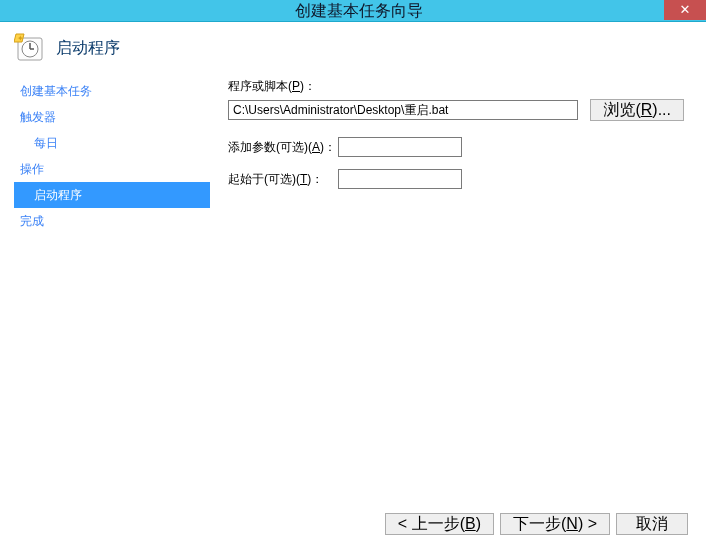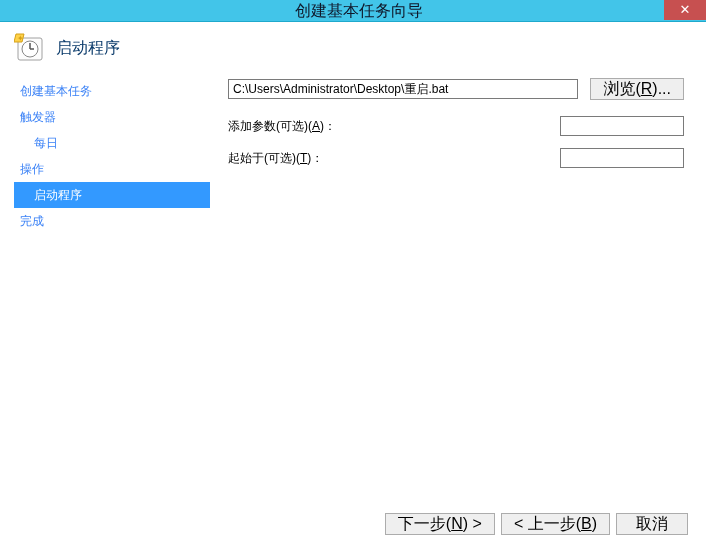--- a/index.html
+++ b/index.html
@@ -118,21 +118,21 @@
     line-height: 20px;
     cursor: default;
   }
   .label-col {
     width: 110px;
     flex-shrink: 0;
   }
   .param-row {
     display: flex;
     align-items: center;
-    justify-content: space-between;
+    justify-content: flex-start;
     margin-bottom: 12px;
   }
   .param-row .input-text { width: 124px; }
   .footer {
     position: absolute;
     right: 18px;
     bottom: 14px;
     display: flex;
     gap: 6px;
   }
@@ -169,35 +169,36 @@
     <div class="sidebar">
       <div class="sidebar-item"><span>创建基本任务</span></div>
       <div class="sidebar-item"><span>触发器</span></div>
       <div class="sidebar-item sub"><span>每日</span></div>
       <div class="sidebar-item"><span>操作</span></div>
       <div class="sidebar-item sub selected"><span>启动程序</span></div>
       <div class="sidebar-item"><span>完成</span></div>
     </div>
 
     <div class="form-panel">
+      <div class="form-label-top"><span>程序或脚本(</span><span class="underline">P</span><span>)：</span></div>
       <div class="script-row">
         <input type="text" class="input-text input-script" value="C:\Users\Administrator\Desktop\重启.bat" style="">
         <button class="btn"><span>浏览(</span><span class="underline">R</span><span>)...</span></button>
       </div>
 
       <div class="param-row">
         <div class="label-col"><span>添加参数(可选)(</span><span class="underline">A</span><span>)：</span></div>
         <input type="text" class="input-text" value="" style="">
       </div>
 
       <div class="param-row">
         <div class="label-col"><span>起始于(可选)(</span><span class="underline">T</span><span>)：</span></div>
         <input type="text" class="input-text" value="" style="">
       </div>
     </div>
   </div>
 </div>
 
 <div class="footer">
+  <button class="btn"><span>&lt; 上一步(</span><span class="underline">B</span><span>)</span></button>
   <button class="btn"><span>下一步(</span><span class="underline">N</span><span>) &gt;</span></button>
-  <button class="btn"><span>&lt; 上一步(</span><span class="underline">B</span><span>)</span></button>
   <button class="btn cancel"><span>取消</span></button>
 </div>
 
 </body></html>

